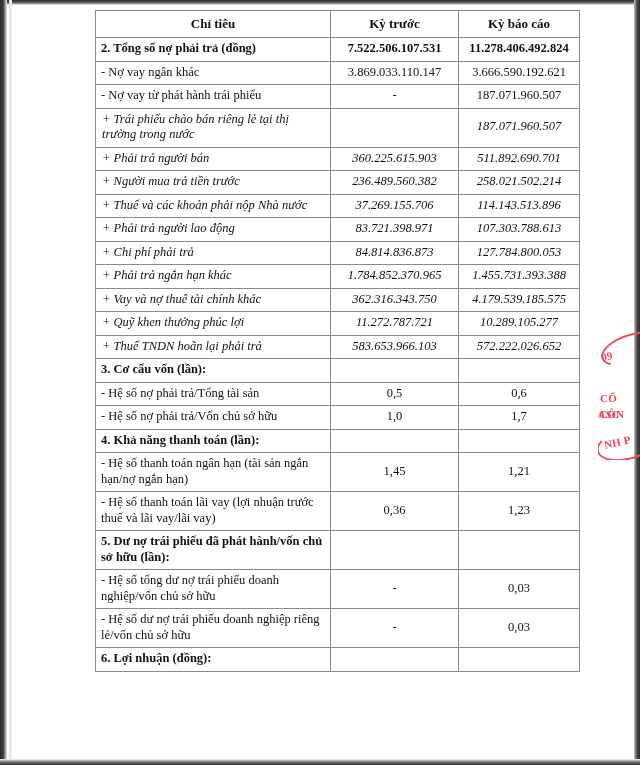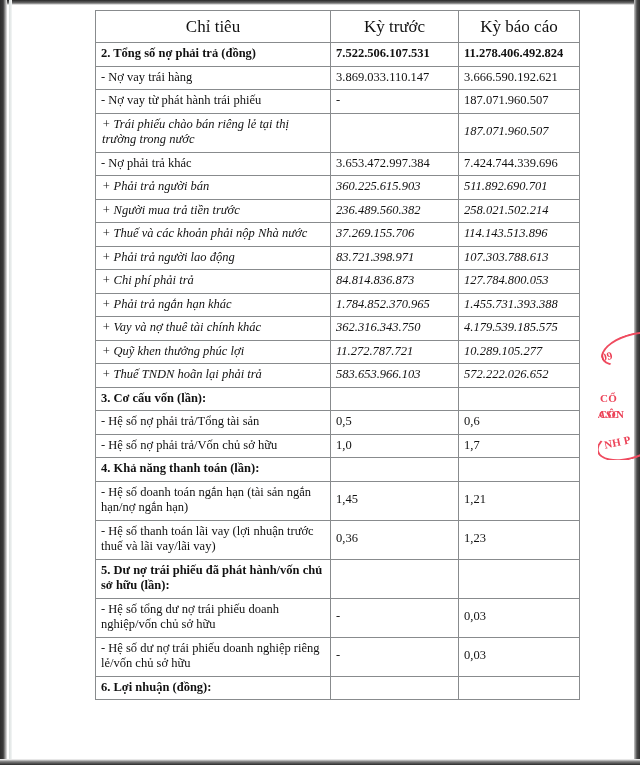--- a/index.html
+++ b/index.html
@@ -111,28 +111,28 @@
   table.fin th, table.fin td {
     border: 1px solid #888b8d;
     padding: 3px 5px 4px 5px;
     font-size: 12.5px;
     line-height: 1.24;
     vertical-align: middle;
     background: #ffffff;
   }
   table.fin thead th {
     text-align: center;
-    font-weight: normal;
-    font-size: 17px;
+    font-weight: bold;
+    font-size: 13px;
     padding-top: 5px;
     padding-bottom: 5px;
   }
   td.label { text-align: left; }
   td.num {
-    text-align: left;
+    text-align: center;
     white-space: nowrap;
     padding-right: 7px;
   }
   
   tr.section td { font-weight: bold; }
   tr.total td   { font-weight: bold; }
   tr.sub td     { font-style: italic; }
   tr.sub td.label { padding-left: 6px; margin-left: 21px; }
 </style>
 </head>
@@ -158,39 +158,34 @@
         <th>Kỳ báo cáo</th>
       </tr>
     </thead>
     <tbody id="fin-body">
         <tr class="total">
           <td class="label">2. Tổng số nợ phải trả (đồng)</td>
           <td class="num">7.522.506.107.531</td>
           <td class="num">11.278.406.492.824</td>
         </tr>
         <tr class="item">
-          <td class="label">- Nợ vay trái hàng</td>
+          <td class="label">- Nợ vay ngân khác</td>
           <td class="num">3.869.033.110.147</td>
           <td class="num">3.666.590.192.621</td>
         </tr>
         <tr class="item">
           <td class="label">- Nợ vay từ phát hành trái phiếu</td>
           <td class="num">-</td>
           <td class="num">187.071.960.507</td>
         </tr>
         <tr class="sub">
           <td class="label">+ Trái phiếu chào bán riêng lẻ tại thị trường trong nước</td>
           <td class="num"></td>
           <td class="num">187.071.960.507</td>
         </tr>
-        <tr class="item">
-          <td class="label">- Nợ phải trả khác</td>
-          <td class="num">3.653.472.997.384</td>
-          <td class="num">7.424.744.339.696</td>
-        </tr>
         <tr class="sub">
           <td class="label">+ Phải trả người bán</td>
           <td class="num">360.225.615.903</td>
           <td class="num">511.892.690.701</td>
         </tr>
         <tr class="sub">
           <td class="label">+ Người mua trả tiền trước</td>
           <td class="num">236.489.560.382</td>
           <td class="num">258.021.502.214</td>
         </tr>
@@ -243,21 +238,21 @@
           <td class="label">- Hệ số nợ phải trả/Vốn chủ sở hữu</td>
           <td class="num">1,0</td>
           <td class="num">1,7</td>
         </tr>
         <tr class="section">
           <td class="label">4. Khả năng thanh toán (lần):</td>
           <td class="num"></td>
           <td class="num"></td>
         </tr>
         <tr class="item">
-          <td class="label">- Hệ số doanh toán ngắn hạn (tài sản ngắn hạn/nợ ngắn hạn)</td>
+          <td class="label">- Hệ số thanh toán ngân hạn (tài sản ngắn hạn/nợ ngắn hạn)</td>
           <td class="num">1,45</td>
           <td class="num">1,21</td>
         </tr>
         <tr class="item">
           <td class="label">- Hệ số thanh toán lãi vay (lợi nhuận trước thuế và lãi vay/lãi vay)</td>
           <td class="num">0,36</td>
           <td class="num">1,23</td>
         </tr>
         <tr class="section">
           <td class="label">5. Dư nợ trái phiếu đã phát hành/vốn chủ sở hữu (lần):</td>

